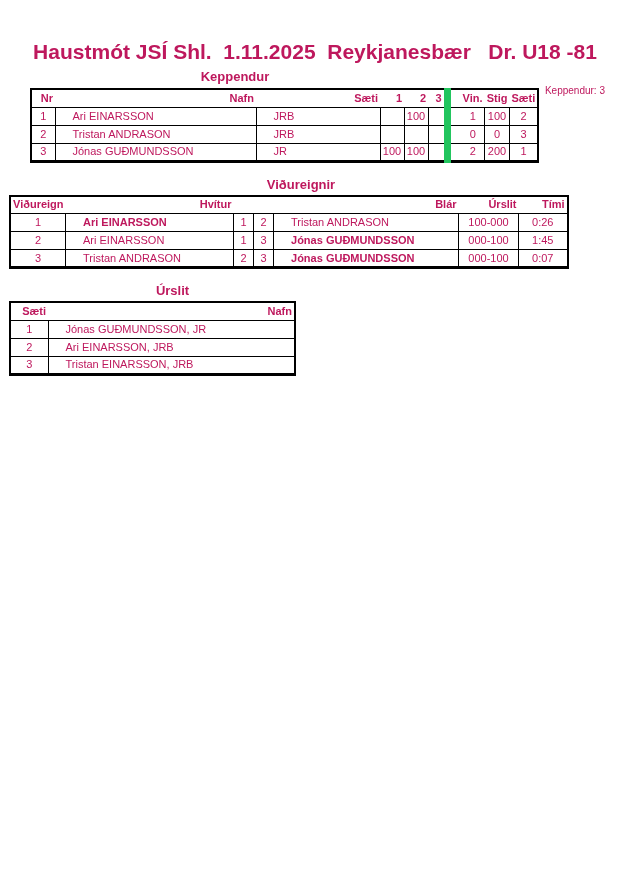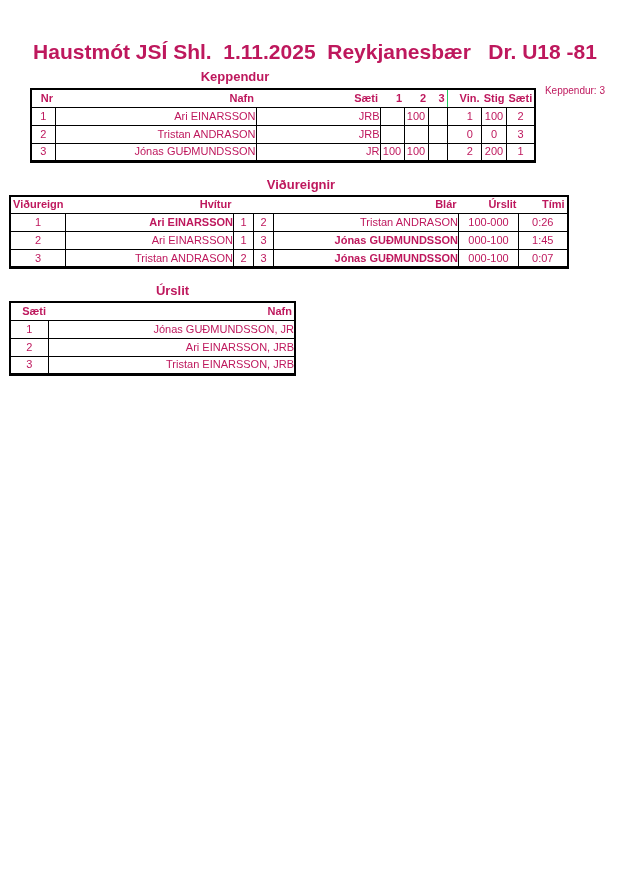--- a/index.html
+++ b/index.html
@@ -54,22 +54,22 @@
   }
   thead th {
     border-left: none;
     border-right: none;
     font-weight: bold;
     padding: 0 2px;
     text-align: right;
   }
   th.l { text-align: right; }
   td.c { text-align: center; padding: 0 1px; }
-  td.name { text-align: right; padding: 0 0; }
-  th.divider, td.divider { border-left: 1px solid #22c55e; padding-left: 12px; }
+  td.name { text-align: left; padding: 0 17px; }
+  th.divider, td.divider { border-left: 7px solid #22c55e; padding-left: 12px; }
   .winner { font-weight: bold; }
 </style>
 </head>
 <body>
 
 <div class="page">
 
   <div class="title">Haustmót JSÍ Shl.  1.11.2025  Reykjanesbær   Dr. U18 -81</div>
   <div class="note">Keppendur: 3</div>
 

